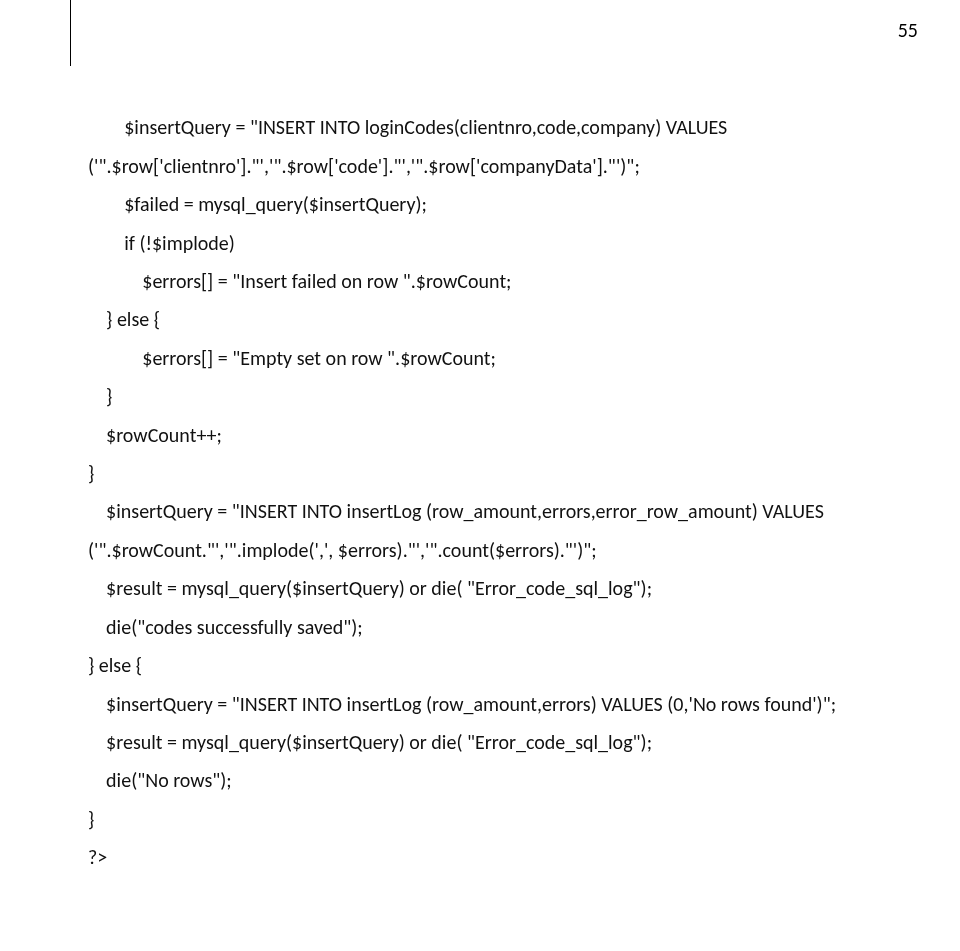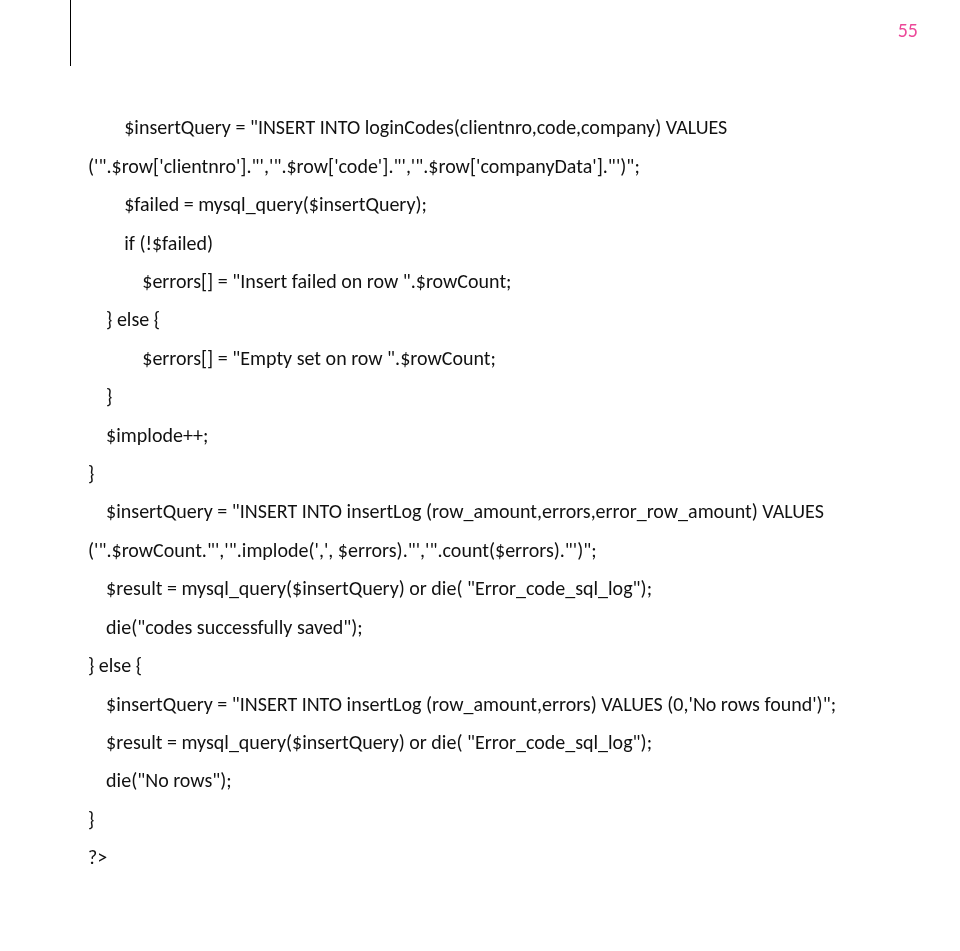--- a/index.html
+++ b/index.html
@@ -10,21 +10,21 @@
     width: 960px;
     height: 951px;
     position: relative;
     color: #1a1a1a;
   }
   .page-number {
     position: absolute;
     top: 18px;
     right: 42px;
     font-size: 20px;
-    color: #ec4899;
+    color: #000000;
   }
   .code-block {
     position: absolute;
     top: 70px;
     left: 88px;
     right: 40px;
     font-size: 20px;
     line-height: 38.4px;
     color: #111;
     white-space: pre;
@@ -43,26 +43,26 @@
 <body>
 
 <div class="rule-left"></div>
 
 <div class="page-number">55</div>
 
 <div class="code-block">
 <span>        $insertQuery = "INSERT INTO loginCodes(clientnro,code,company) VALUES</span>
 <span>('".$row['clientnro']."','".$row['code']."','".$row['companyData']."')";</span>
 <span>        $failed = mysql_query($insertQuery);</span>
-<span>        if (!$failed)</span>
+<span>        if (!$implode)</span>
 <span>            $errors[] = "Insert failed on row ".$rowCount;</span>
 <span>    } else {</span>
 <span>            $errors[] = "Empty set on row ".$rowCount;</span>
 <span>    }</span>
-<span>    $implode++;</span>
+<span>    $rowCount++;</span>
 <span>}</span>
 <span>    $insertQuery = "INSERT INTO insertLog (row_amount,errors,error_row_amount) VALUES</span>
 <span>('".$rowCount."','".implode(',', $errors)."','".count($errors)."')";</span>
 <span>    $result = mysql_query($insertQuery) or die( "Error_code_sql_log");</span>
 <span>    die("codes successfully saved");</span>
 <span>} else {</span>
 <span>    $insertQuery = "INSERT INTO insertLog (row_amount,errors) VALUES (0,'No rows found')";</span>
 <span>    $result = mysql_query($insertQuery) or die( "Error_code_sql_log");</span>
 <span>    die("No rows");</span>
 <span>}</span>

